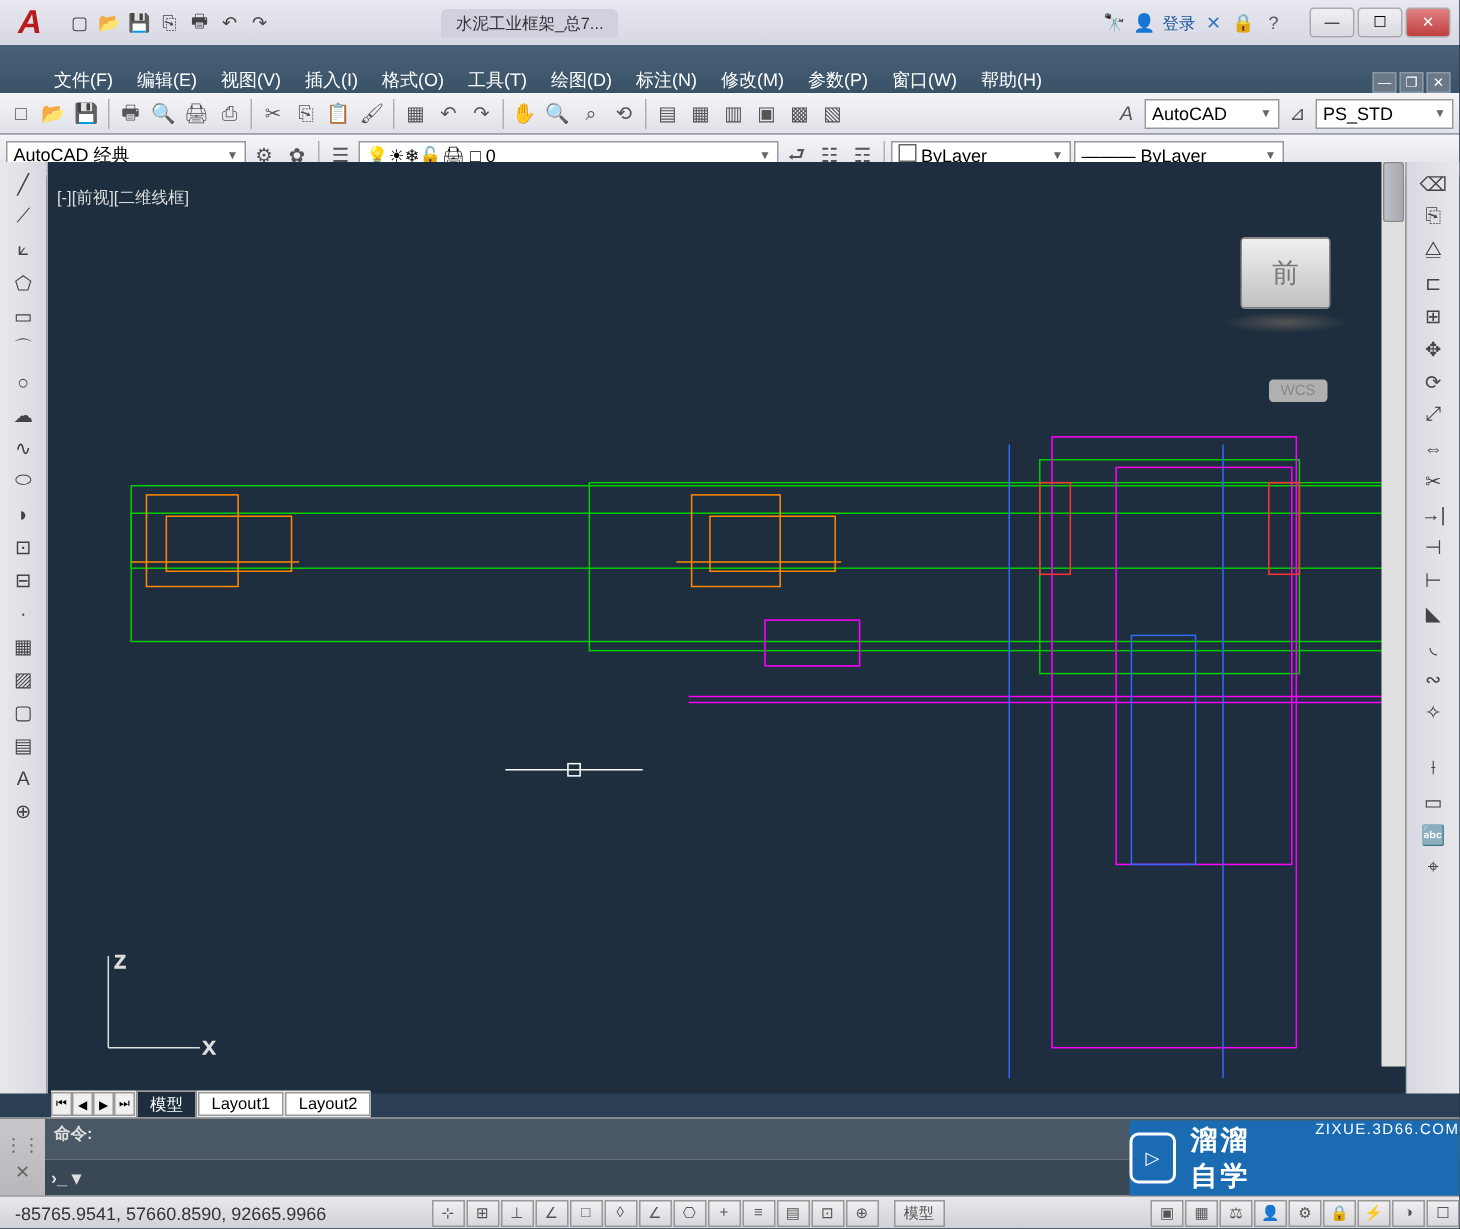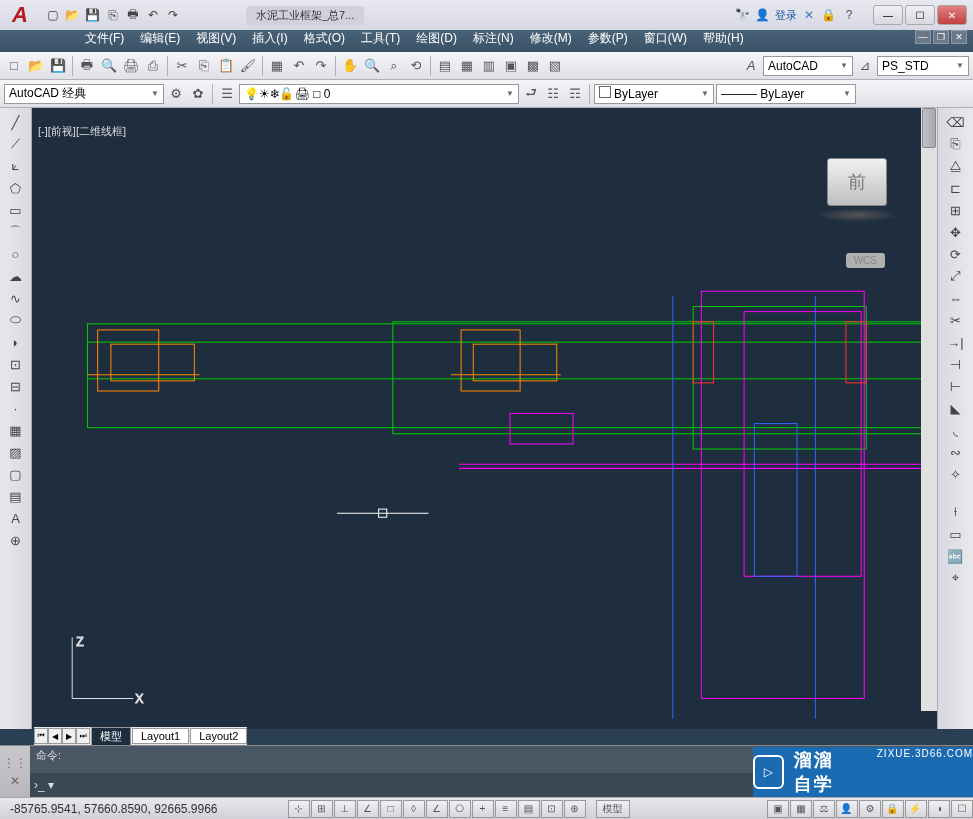--- a/index.html
+++ b/index.html
@@ -4,31 +4,31 @@
 <style>
 * { margin: 0; padding: 0; box-sizing: border-box; font-family: "Microsoft YaHei", sans-serif; font-size: 12px; }
 body { background: #2a3f54; width: 973px; height: 819px; overflow: hidden; position: relative; }
 
 
 .titlebar { height: 30px; background: linear-gradient(#e8e8f0, #d8d8e4); display: flex; align-items: center; position: relative; }
 .logo { width: 40px; height: 30px; display: flex; align-items: center; justify-content: center; }
 .logo-a { color: #b91c1c; font-size: 22px; font-weight: bold; font-style: italic; }
 .qat { display: flex; gap: 2px; align-items: center; margin-left: 4px; }
 .qat-btn { width: 18px; height: 18px; display: flex; align-items: center; justify-content: center; cursor: pointer; color: #444; }
-.doc-tab { margin-left: 64px; background: #d0d0df; padding: 2px 10px; border-radius: 4px 4px 0 0; font-size: 11px; color: #333; }
+.doc-tab { margin-left: 112px; background: #d0d0df; padding: 2px 10px; border-radius: 4px 4px 0 0; font-size: 11px; color: #333; }
 .search-box { margin-left: 10px; width: 180px; height: 20px; background: #fff; border: 1px solid #999; padding: 0 4px; font-style: italic; color: #888; font-size: 11px; line-height: 18px; }
 .title-right { position: absolute; right: 6px; display: flex; gap: 4px; align-items: center; }
 .title-right .login { color: #1b57a3; font-size: 11px; cursor: pointer; }
 .title-right .ico { width: 16px; height: 16px; display: flex; align-items: center; justify-content: center; color: #555; }
 .win-btns { display: flex; margin-left: 10px; }
 .win-btn { width: 30px; height: 20px; background: linear-gradient(#f0f0f4,#d8d8e0); border: 1px solid #aaa; border-radius: 3px; margin-left: 2px; display: flex; align-items: center; justify-content: center; font-size: 10px; }
 .win-btn.close { background: linear-gradient(#e08080,#c04040); color: #fff; }
 
 
-.menubar { height: 22px; background: linear-gradient(#4a6278,#3a5268); display: flex; align-items: flex-start; padding-left: 77px; color: #fff; }
+.menubar { height: 32px; background: linear-gradient(#4a6278,#3a5268); display: flex; align-items: flex-end; padding-left: 28px; color: #fff; }
 .menubar .menu-item { padding: 0 8px; cursor: pointer; font-size: 12px; }
 .mdi-btns { position: absolute; right: 6px; display: flex; gap: 2px; }
 .mdi-btn { width: 16px; height: 14px; background: #6a7888; border: 1px solid #8899aa; font-size: 9px; color: #fff; display: flex; align-items: center; justify-content: center; }
 
 
 .toolbar-row { height: 28px; background: linear-gradient(#f4f4f8,#e0e0e8); border-bottom: 1px solid #b0b0b8; display: flex; align-items: center; padding: 0 4px; gap: 2px; }
 .tb-btn { width: 20px; height: 20px; display: flex; align-items: center; justify-content: center; color: #555; cursor: pointer; font-size: 13px; }
 .tb-sep { width: 1px; height: 20px; background: #b0b0b8; margin: 0 2px; }
 .tb-combo { height: 20px; border: 1px solid #999; background: #fff; padding: 0 4px; font-size: 11px; display: flex; align-items: center; justify-content: space-between; }
 .tb-combo .caret { font-size: 8px; color: #666; margin-left: 4px; }
@@ -61,21 +61,21 @@
 
 
 .layout-tabs { position: absolute; bottom: 74px; left: 34px; height: 18px; display: flex; align-items: center; background: #e8e8e8; }
 .nav-btn { width: 14px; height: 16px; border: 1px solid #999; background: #f0f0f0; font-size: 8px; display: flex; align-items: center; justify-content: center; }
 .layout-tab { padding: 1px 8px; background: #fff; border: 1px solid #999; font-size: 11px; margin-left: 1px; cursor: pointer; }
 .layout-tab.active { background: #1e2e3e; color: #fff; }
 
 
 .cmd-area { position: absolute; bottom: 22px; left: 0; right: 0; height: 52px; background: #d8d8dc; border-top: 1px solid #888; display: flex; }
 .cmd-handle { width: 30px; background: linear-gradient(#c8c8cc,#b8b8bc); display: flex; flex-direction: column; align-items: center; justify-content: center; gap: 4px; color: #666; font-size: 11px; }
-.cmd-body { flex: 1; display: flex; flex-direction: column; }
+.cmd-body { flex: 1; display: flex; flex-direction: column; font-weight: bold; }
 .cmd-hist { flex: 1; background: #4a5865; color: #ddd; padding: 2px 6px; font-size: 11px; }
 .cmd-line { height: 24px; background: #3a4855; display: flex; align-items: center; padding: 0 4px; gap: 4px; }
 .cmd-input { flex: 1; color: #aaa; font-style: italic; font-size: 11px; }
 
 
 .statusbar { position: absolute; bottom: 0; left: 0; right: 0; height: 22px; background: linear-gradient(#e8e8ec,#d0d0d8); border-top: 1px solid #aaa; display: flex; align-items: center; font-size: 11px; }
 .coords { padding: 0 10px; color: #333; }
 .status-btns { display: flex; gap: 1px; margin-left: auto; }
 .sb-btn { width: 22px; height: 18px; border: 1px solid #999; background: linear-gradient(#f0f0f4,#d8d8dc); font-size: 10px; display: flex; align-items: center; justify-content: center; color: #555; }
 

